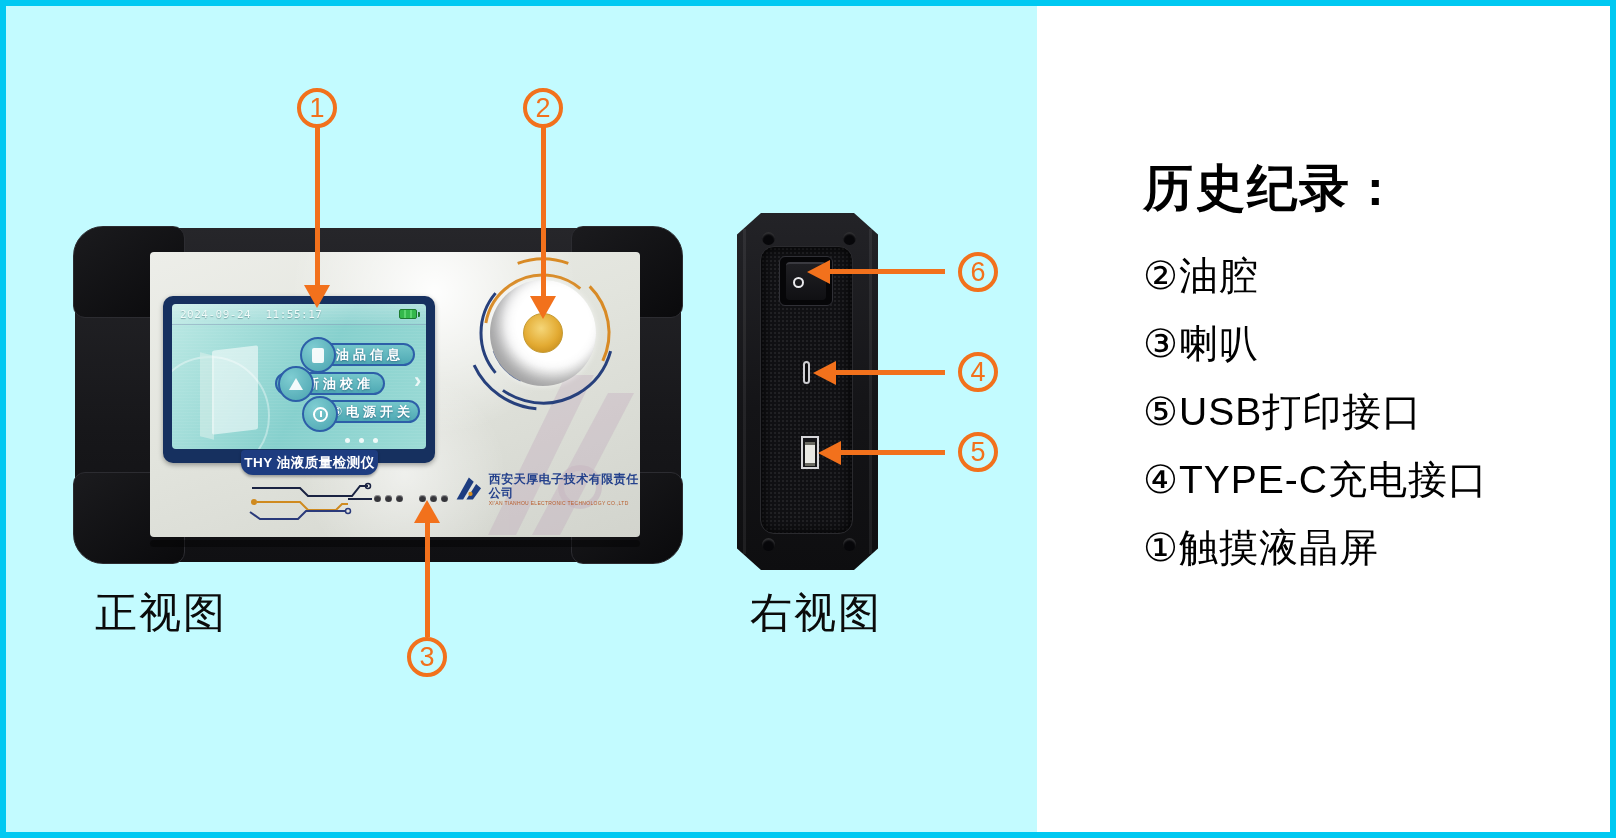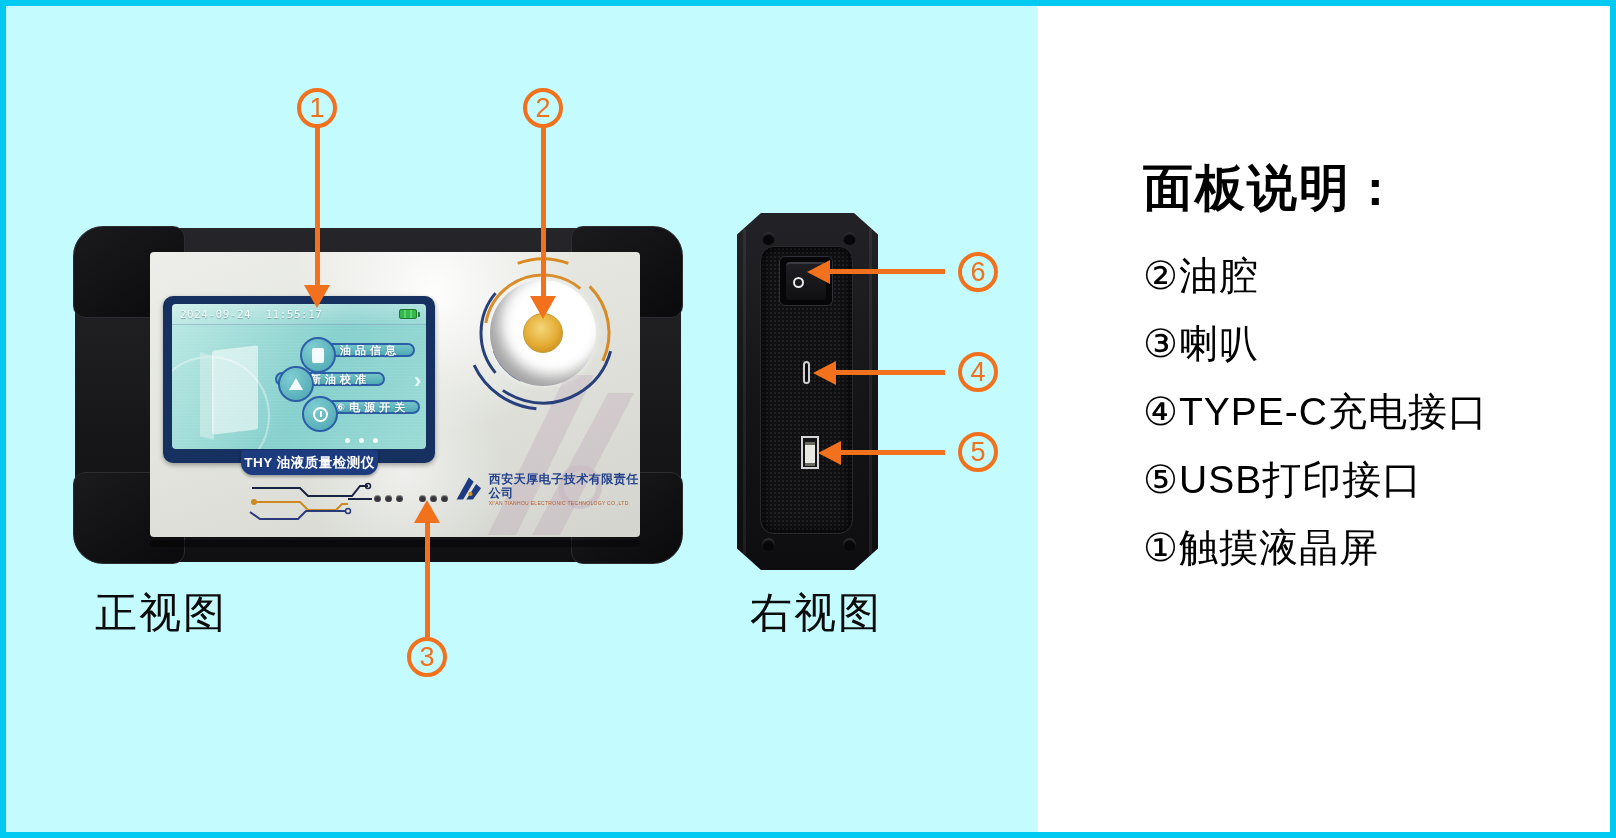--- a/index.html
+++ b/index.html
@@ -47,23 +47,23 @@
   .battery{margin-left:auto;margin-right:6px;display:flex;align-items:center;}
   .batt-core{width:18px;height:10px;border:1px solid #1d7a30;border-radius:2px;
     background:repeating-linear-gradient(90deg,#34b84c 0 4px,#5bd46f 4px 6px);}
   .batt-tip{width:2px;height:5px;background:#1d7a30;margin-left:1px;border-radius:0 1px 1px 0;}
   .ghost-circle{position:absolute;left:-22px;top:52px;width:120px;height:120px;border-radius:50%;
     border:2px solid rgba(255,255,255,.38);}
   .ghost-box-face{position:absolute;left:40px;top:44px;width:46px;height:84px;background:rgba(255,255,255,.55);
     transform:skewY(-7deg);border-radius:2px;}
   .ghost-box-side{position:absolute;left:28px;top:50px;width:14px;height:84px;background:rgba(215,238,233,.6);
     transform:skewY(14deg);}
-  .pill{position:absolute;height:14px;border-radius:14px;border:2px solid #2d5fa8;
+  .pill{position:absolute;height:23px;border-radius:14px;border:2px solid #2d5fa8;
     background:linear-gradient(#74c6ca,#4fa9b4);display:flex;align-items:center;justify-content:center;
-    padding-left:20px;color:#fff;font-size:11px;font-weight:700;letter-spacing:4px;
+    padding-left:20px;color:#fff;font-size:13px;font-weight:700;letter-spacing:4px;
     text-shadow:0 1px 2px rgba(20,60,100,.55);z-index:1;}
   .picon{position:absolute;width:36px;height:36px;border-radius:50%;border:2px solid #2d5fa8;
     background:radial-gradient(circle at 35% 30%,#7fcdd2,#4ba4b0);z-index:2;
     display:flex;align-items:center;justify-content:center;}
   .gl-doc{width:12px;height:15px;background:rgba(255,255,255,.92);border-radius:2px;}
   .gl-flask{width:0;height:0;border-left:7px solid transparent;border-right:7px solid transparent;
     border-bottom:12px solid rgba(255,255,255,.92);}
   .gl-clock{width:15px;height:15px;border:2px solid #fff;border-radius:50%;position:relative;}
   .gl-clock span{position:absolute;left:5px;top:2px;width:2px;height:6px;background:#fff;}
   .pagedots{position:absolute;left:173px;top:134px;display:flex;gap:9px;}
@@ -297,22 +297,22 @@
       <span>5</span>
       </div>
     <div class="co-line-h" style="left:840px;top:450px;width:105px;"></div>
     <div class="ah ah-left" style="left:818px;top:441px;"></div>
 
     <div class="caption" style="left:750px;top:585px;">右视图</div>
     <div class="caption" style="left:95px;top:585px;">正视图</div>
   </div>
 
   <div class="legend">
-    <div class="legend-title">面板说明 :</div>
+    <div class="legend-title">历史纪录 :</div>
     <div class="legend-item">②油腔</div>
     <div class="legend-item">③喇叭</div>
+    <div class="legend-item">⑤USB打印接口</div>
     <div class="legend-item">④TYPE-C充电接口</div>
-    <div class="legend-item">⑤USB打印接口</div>
     <div class="legend-item">①触摸液晶屏</div>
   </div>
 
   <div class="frame"></div>
 </div>
 
 </body></html>

